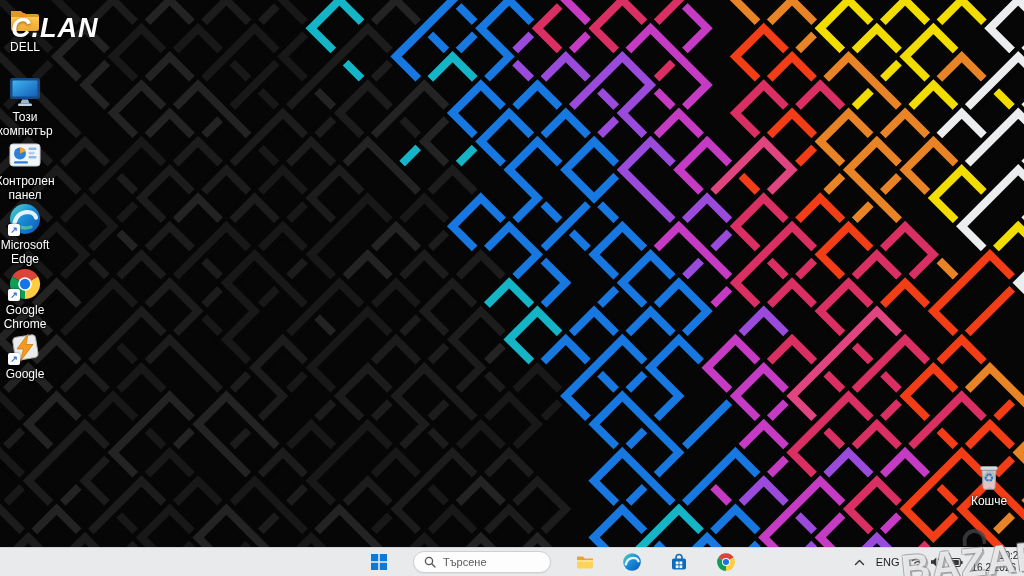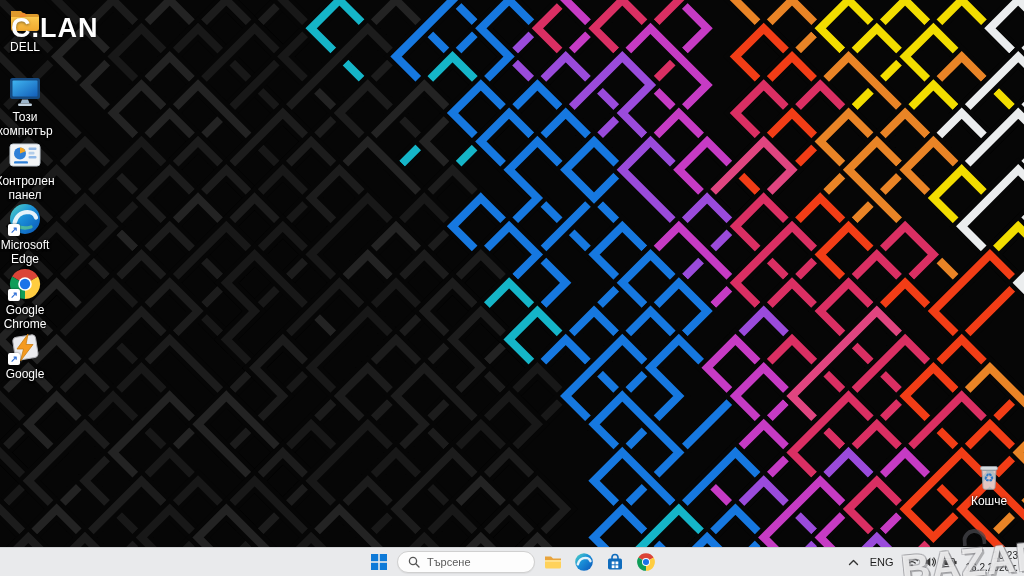--- a/index.html
+++ b/index.html
@@ -8,20 +8,21 @@
     position:relative; overflow:hidden; background:#060606;
     font-family:"Liberation Sans", sans-serif;
   }
   
   #wallpaper { position:absolute; inset:0; z-index:0; }
   
   .wm-top {
     position:absolute; left:11px; top:13px; z-index:30;
     font-size:27px; font-weight:800; letter-spacing:1px; color:#ffffff;
     text-shadow:0 1px 3px rgba(0,0,0,.45);
+    font-style:italic;
   }
   .wm-bazar {
     position:absolute; left:901px; bottom:-9px; z-index:60;
     font-size:40px; font-weight:900; letter-spacing:1px;
     color:rgba(255,255,255,0.78);
     transform:rotate(-6deg);
     text-shadow:2px 2px 0 rgba(125,125,130,.55), -1px -1px 0 rgba(125,125,130,.4),
                 1px -1px 0 rgba(125,125,130,.4), -1px 1px 0 rgba(125,125,130,.4);
     white-space:nowrap;
   }
@@ -50,36 +51,36 @@
     display:flex; align-items:center; justify-content:center;
     font-size:9px; font-weight:bold; color:#2f6fd6; line-height:1;
   }
   
   .taskbar {
     position:absolute; left:0; right:0; bottom:0; height:29px; z-index:50;
     background:#e9eaec; border-top:1px solid #d2d4d6;
   }
   .tb-center {
     position:absolute; left:366px; top:0; height:100%;
-    display:flex; align-items:center; gap:5px;
+    display:flex; align-items:center; gap:21px;
   }
   .tb-btn {
     width:26px; height:24px; border-radius:4px;
     display:flex; align-items:center; justify-content:center;
   }
   .search-pill {
     width:138px; height:22px; border-radius:11px;
     background:#fdfdfd; border:1px solid #d0d0d0;
     display:flex; align-items:center; gap:7px; padding:0 10px;
     box-shadow:0 1px 1px rgba(0,0,0,.05);
   }
   .search-pill span { font-size:11px; color:#5a5a5a; }
   .tray {
     position:absolute; right:0; top:0; height:100%;
-    display:flex; align-items:center; gap:9px; padding-right:6px;
+    display:flex; align-items:center; gap:9px; 
   }
   .tray-lang { font-size:11px; color:#1f1f1f; padding:0 2px; }
   .tray-icons { display:flex; align-items:center; gap:5px; }
   .tray-clock { text-align:right; font-size:10px; color:#1f1f1f; line-height:12px; }
 </style>
 </head>
 <body>
 
 <svg id="wallpaper" width="1024" height="576" viewBox="0 0 1024 576">
     <rect x="0" y="0" width="1024" height="576" fill="#060606"></rect>

